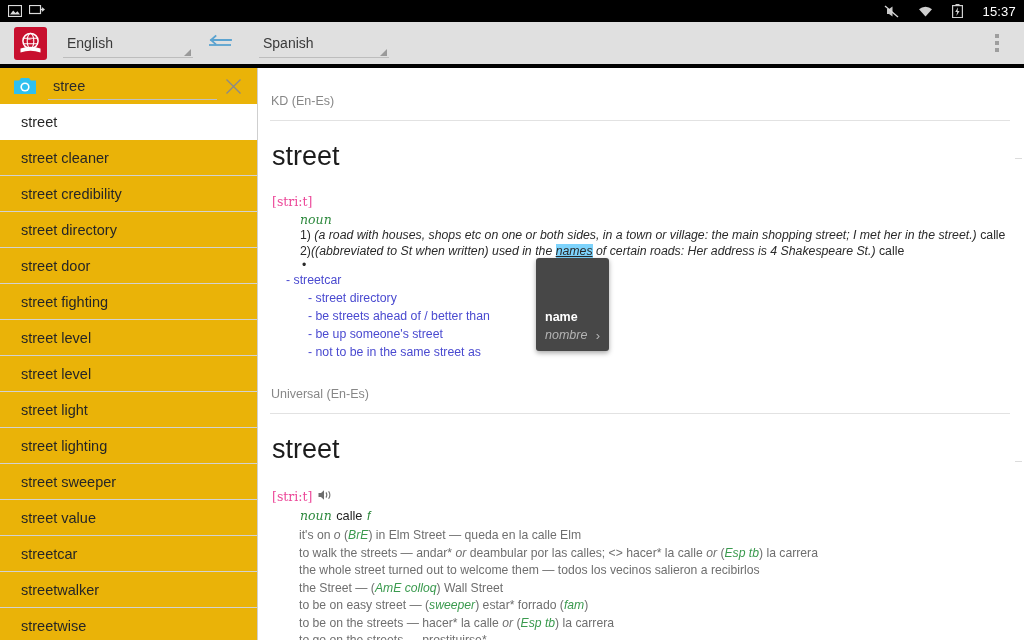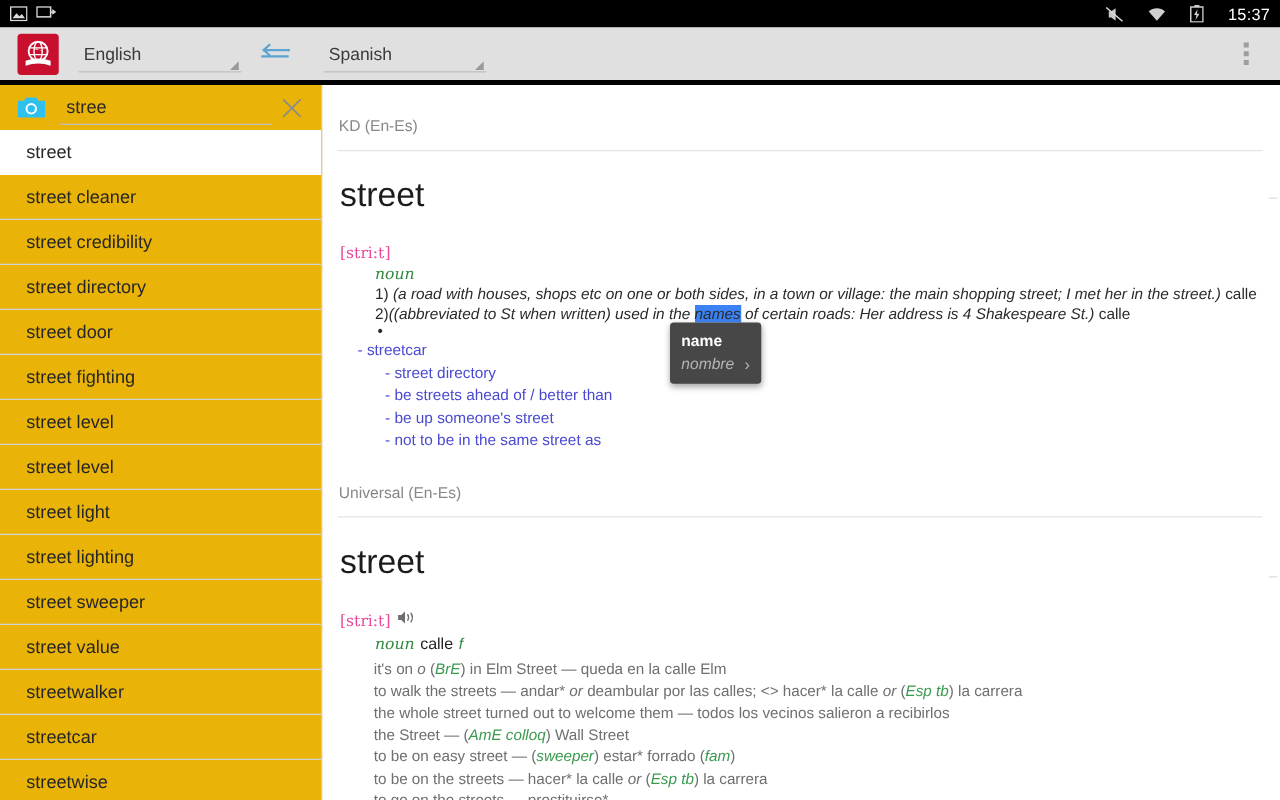--- a/index.html
+++ b/index.html
@@ -175,21 +175,21 @@
     font-family: "DejaVu Serif", serif;
     font-size: 12.5px; font-style: italic; color: #2f8a3f;
   }
   .sense-list { margin-top: 1px; padding-left: 16px; }
   .sense {
     font-size: 12.3px; color: #2a2a2a;
     line-height: 15.5px;
     white-space: nowrap;
   }
   .sense i { font-style: italic; }
-  .hl { background: #3b82f6; }
+  .hl { background: #7dd3fc; text-decoration: underline; }
   .bullet {
     font-size: 12.3px; color: #2a2a2a; line-height: 12px;
     padding-left: 16px; letter-spacing: 0;
   }
   .xref {
     font-size: 12.3px; color: #4a4ad0;
     line-height: 18px; padding-left: 16px;
   }
   .xref.sub { padding-left: 38px; }
 
@@ -217,20 +217,21 @@
     left: 278px; top: 190px;
     width: 73px;
     background: #474747;
     border-radius: 3px;
     padding: 7px 9px 8px 9px;
     box-shadow: 0 2px 5px rgba(0,0,0,.35);
   }
   .popup .t1 {
     font-size: 12.5px; color: #ffffff; font-weight: bold;
     line-height: 16px;
+    margin-top: 44px;
   }
   .popup .t2row { display: flex; align-items: center; margin-top: 2px; }
   .popup .t2 {
     font-size: 12.5px; color: #b4b4b4; font-style: italic;
     line-height: 16px;
   }
   .popup .chev { margin-left: auto; color: #b4b4b4; font-size: 13px; }
 
   
   .scroll-tick {
@@ -369,24 +370,24 @@
         <div class="sugg-item">
           <span>street lighting</span>
         </div>
         <div class="sugg-item">
           <span>street sweeper</span>
         </div>
         <div class="sugg-item">
           <span>street value</span>
         </div>
         <div class="sugg-item">
+          <span>streetcar</span>
+        </div>
+        <div class="sugg-item">
           <span>streetwalker</span>
-        </div>
-        <div class="sugg-item">
-          <span>streetcar</span>
         </div>
         <div class="sugg-item">
           <span>streetwise</span>
         </div>
       </div>
   </div>
 
   <div class="detail">
 
     <div class="dictblock">

